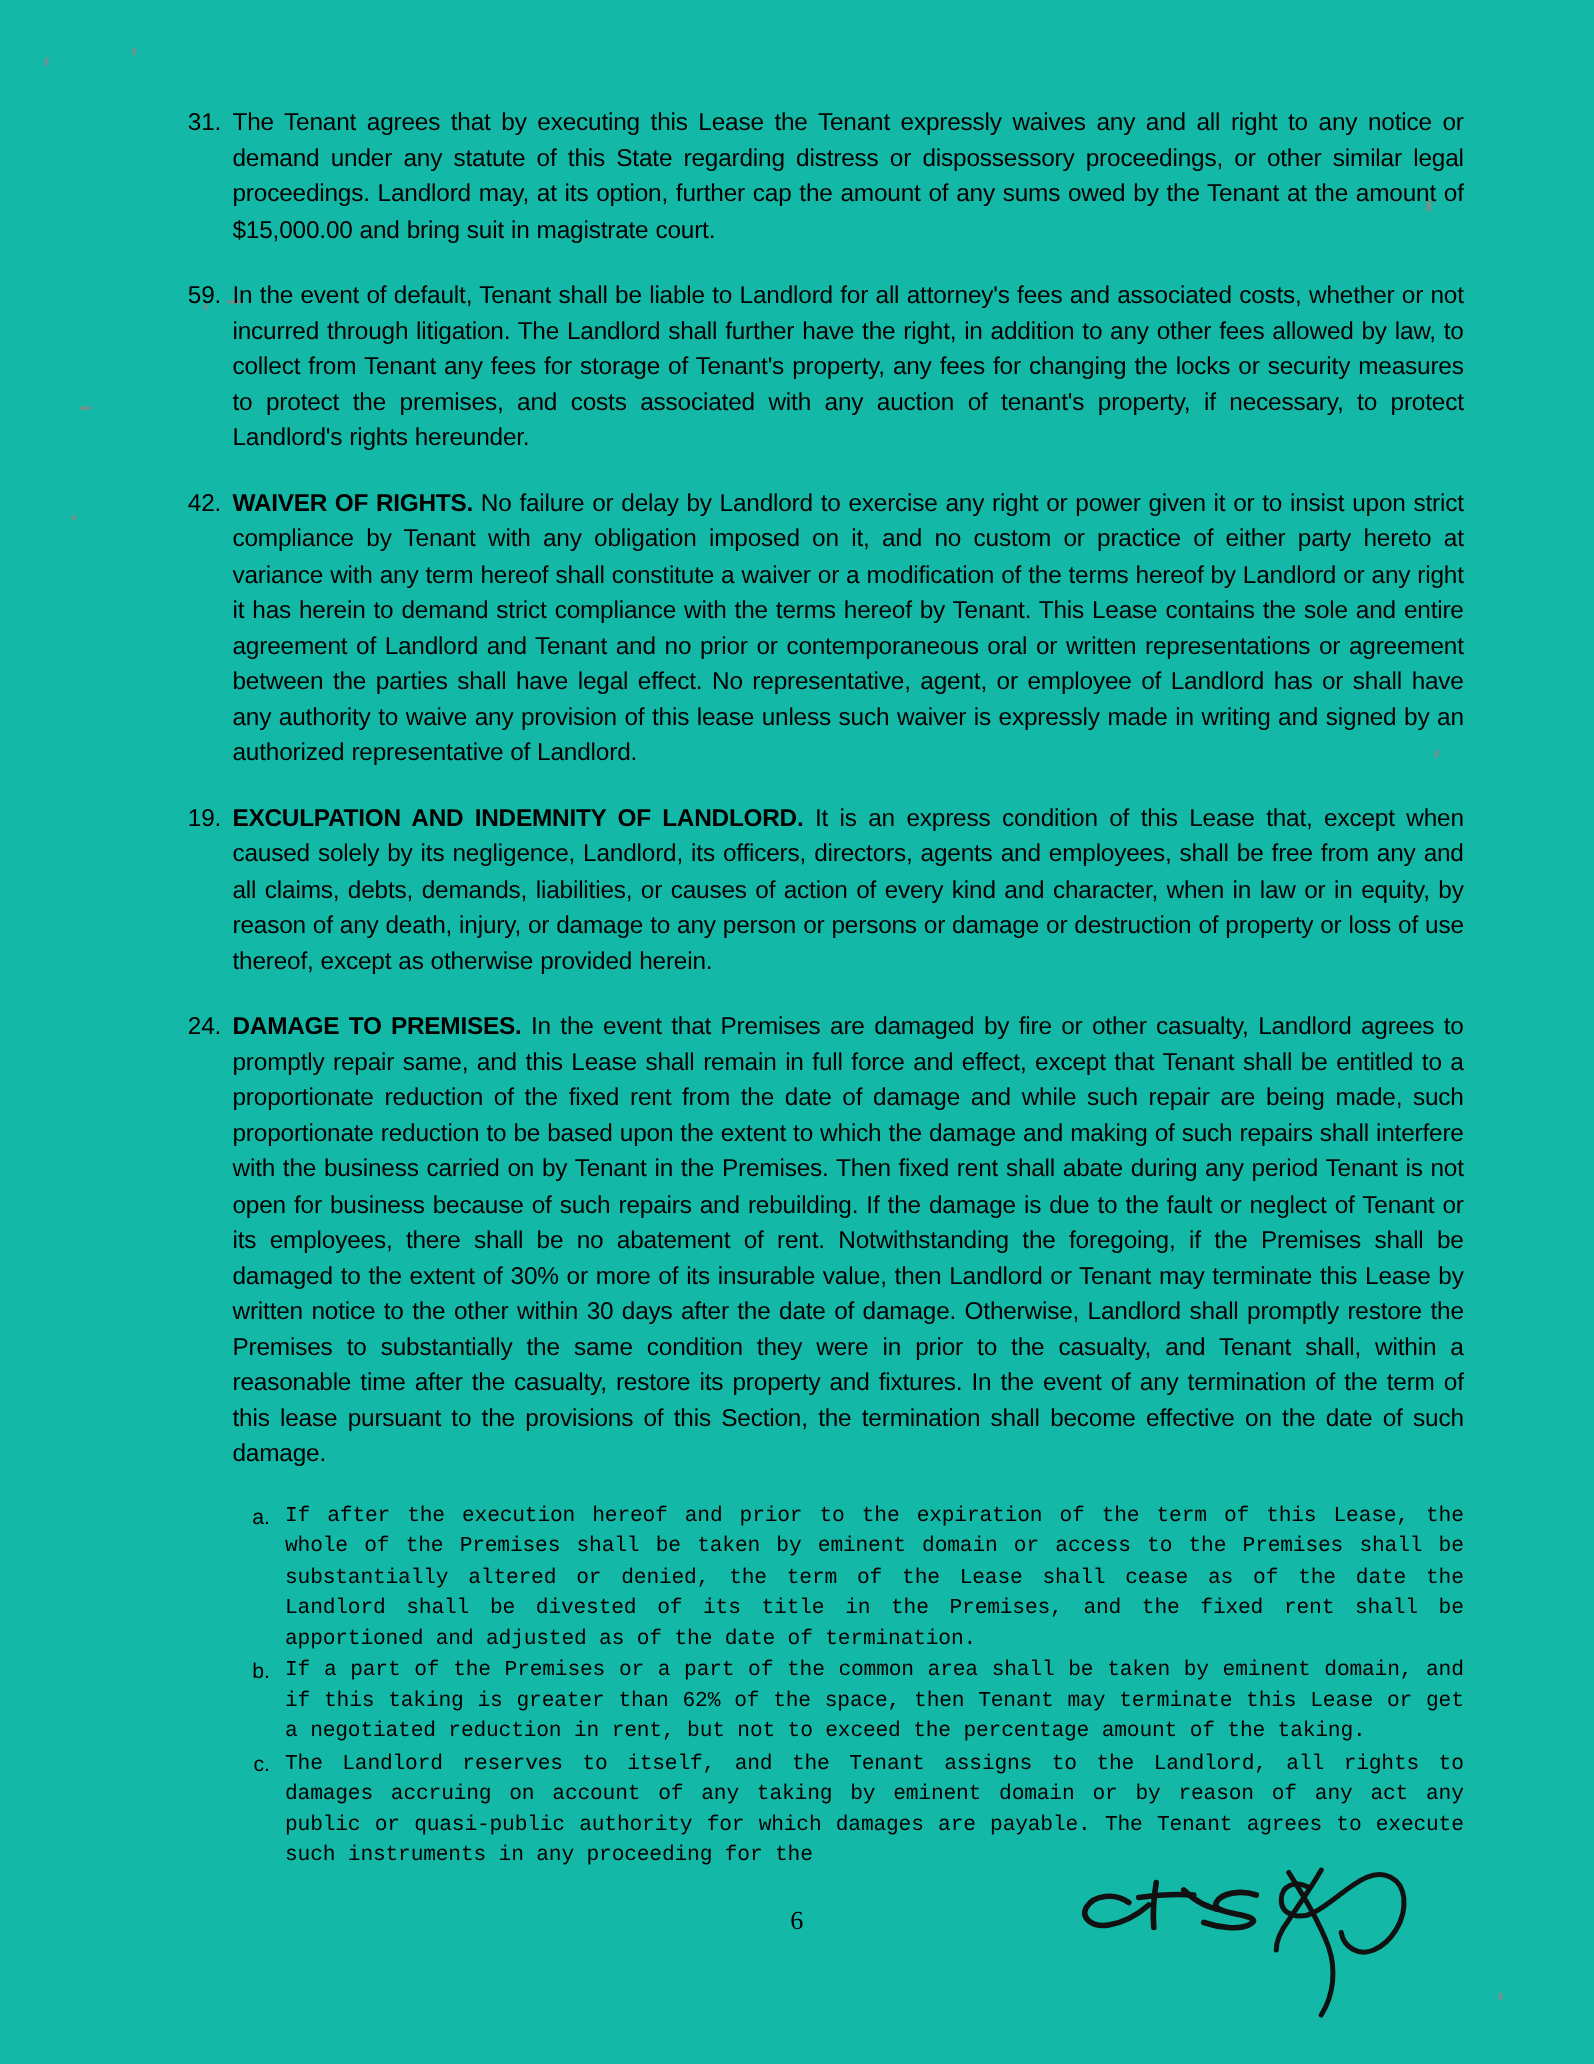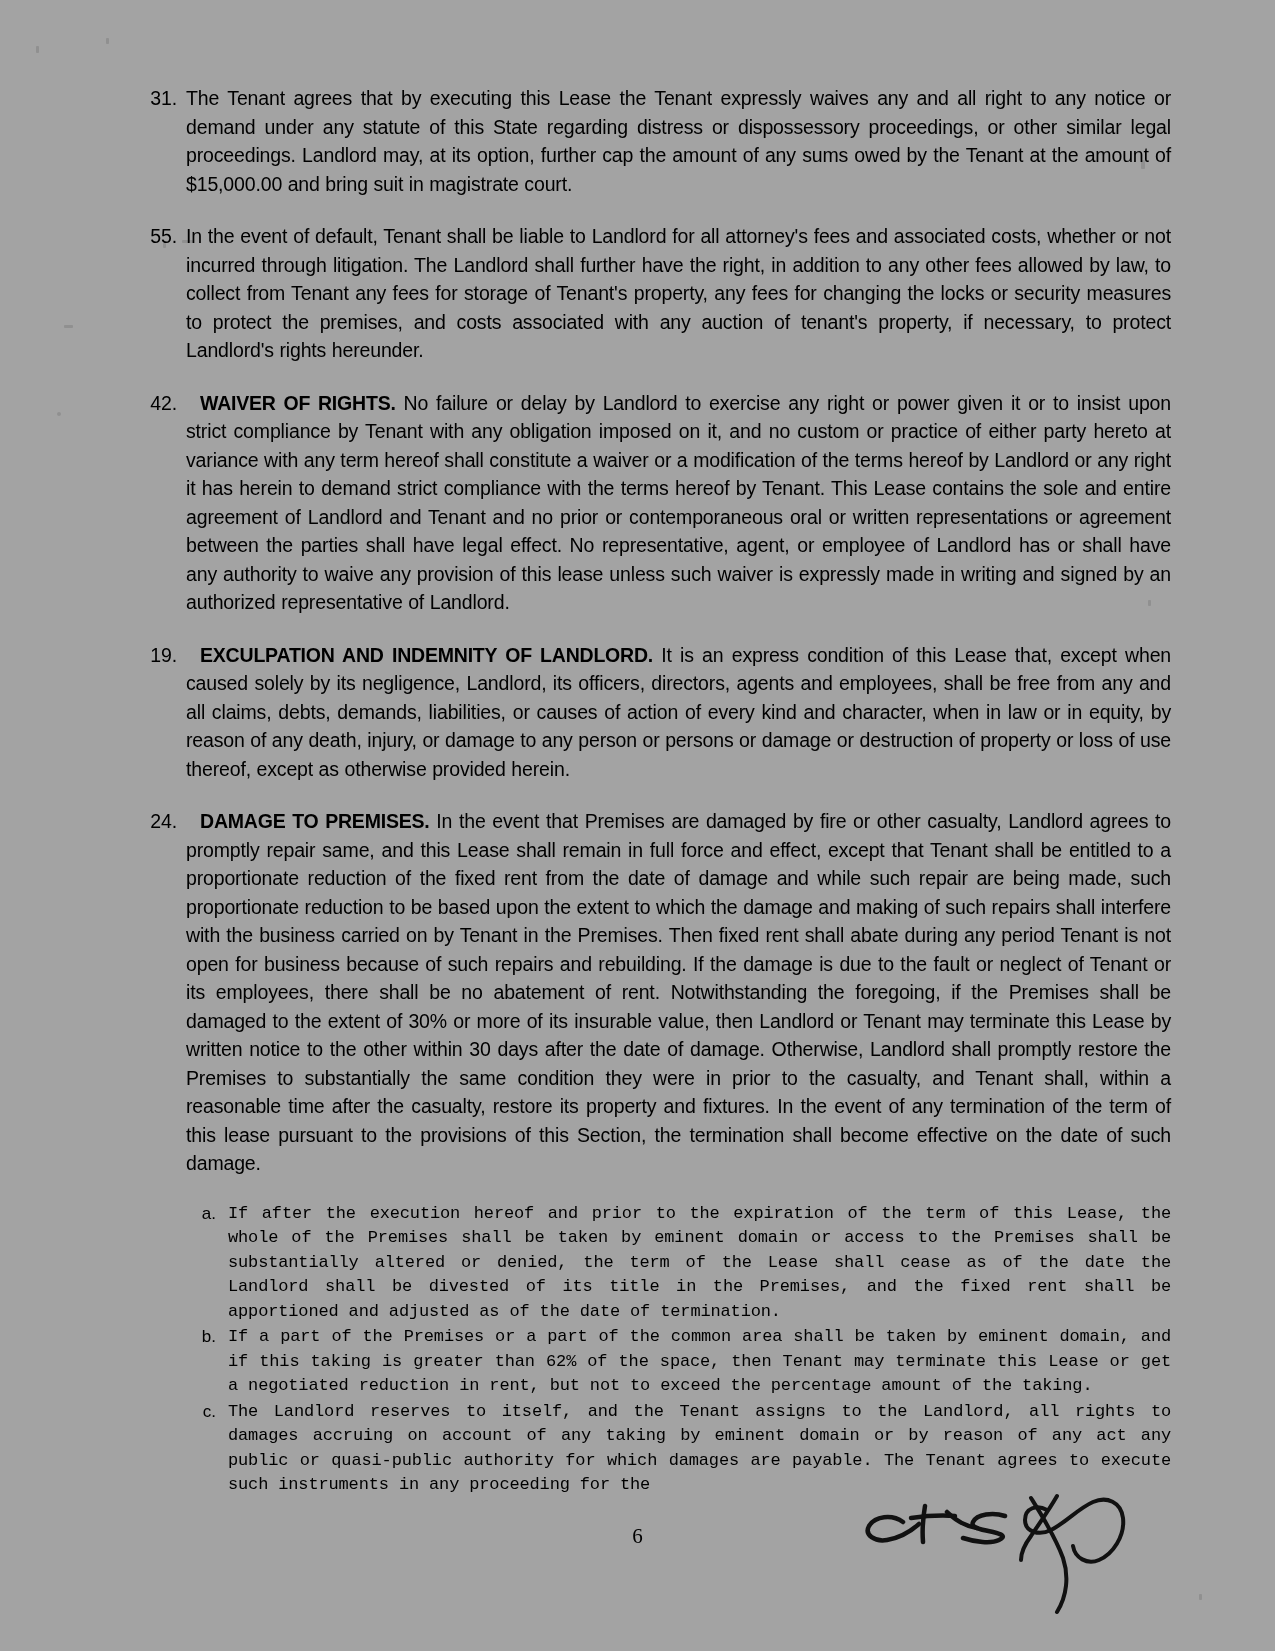--- a/index.html
+++ b/index.html
@@ -8,21 +8,21 @@
     background: #ffffff;
   }
   body {
     font-family: "Liberation Sans", sans-serif;
     color: #000000;
   }
   .page {
     position: relative;
     width: 1275px;
     height: 1651px;
-    background: #a3a3a3;
+    background: #14b8a6;
     overflow: hidden;
   }
   
   .speck {
     position: absolute;
     background: #8a8a8a;
     border-radius: 50%;
     opacity: .75;
   }
   .content {
@@ -52,21 +52,20 @@
     font-size: 19.5px;
     line-height: 28.5px;
     text-align: justify;
     text-justify: inter-word;
     letter-spacing: -0.15px;
     word-spacing: 0.3px;
   }
   .clause .body b {
     font-weight: bold;
     letter-spacing: -0.2px;
-    margin-left: 14px;
   }
   
   .clause.heading-only {
     margin-bottom: 2px;
   }
   
   .sublist {
     margin: 0;
     padding: 0;
     list-style: none;
@@ -135,21 +134,21 @@
   <div class="speck" style="left:1199px; top:1594px; width:3px; height:6px; border-radius:1px;"></div>
 
   <div class="content">
 
     <div class="clause">
       <div class="num">31.</div>
       <div class="body">The Tenant agrees that by executing this Lease the Tenant expressly waives any and all right to any notice or demand under any statute of this State regarding distress or dispossessory proceedings, or other similar legal proceedings. Landlord may, at its option, further cap the amount of any sums owed by the Tenant at the amount of $15,000.00 and bring suit in magistrate court.</div>
     </div>
 
     <div class="clause">
-      <div class="num">55.</div>
+      <div class="num">59.</div>
       <div class="body">In the event of default, Tenant shall be liable to Landlord for all attorney's fees and associated costs, whether or not incurred through litigation. The Landlord shall further have the right, in addition to any other fees allowed by law, to collect from Tenant any fees for storage of Tenant's property, any fees for changing the locks or security measures to protect the premises, and costs associated with any auction of tenant's property, if necessary, to protect Landlord's rights hereunder.</div>
     </div>
 
     <div class="clause">
       <div class="num">42.</div>
       <div class="body"><b>WAIVER OF RIGHTS.</b> <span>No failure or delay by Landlord to exercise any right or power given it or to insist upon strict compliance by Tenant with any obligation imposed on it, and no custom or practice of either party hereto at variance with any term hereof shall constitute a waiver or a modification of the terms hereof by Landlord or any right it has herein to demand strict compliance with the terms hereof by Tenant. This Lease contains the sole and entire agreement of Landlord and Tenant and no prior or contemporaneous oral or written representations or agreement between the parties shall have legal effect. No representative, agent, or employee of Landlord has or shall have any authority to waive any provision of this lease unless such waiver is expressly made in writing and signed by an authorized representative of Landlord.</span></div>
     </div>
 
     <div class="clause">
       <div class="num">19.</div>

